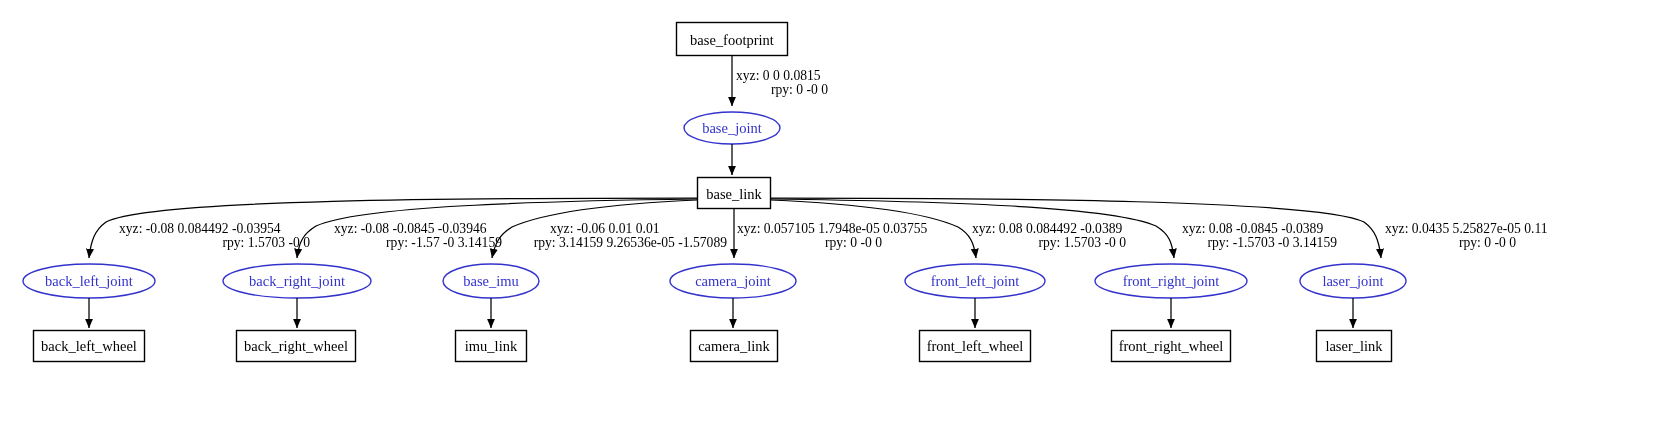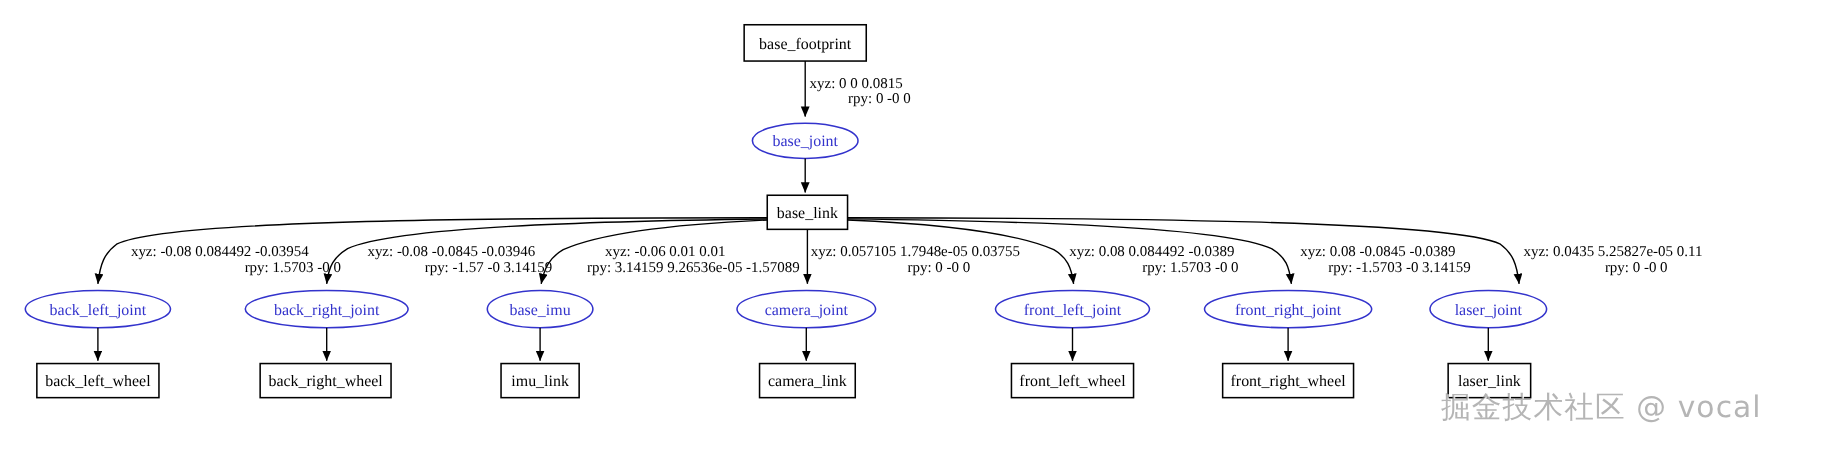--- a/index.html
+++ b/index.html
@@ -236,15 +236,14 @@
     <g>
       <rect class="node-box" x="1111.5" y="330.5" width="119" height="31"></rect>
       <text class="link-label" x="1171" y="351" text-anchor="middle">front_right_wheel</text>
     </g>
     <g>
       <rect class="node-box" x="1316.5" y="330.5" width="75" height="31"></rect>
       <text class="link-label" x="1354" y="351" text-anchor="middle">laser_link</text>
     </g>
   </svg>
 
-  <div id="watermark">掘金技术社区 @ vocal</div>
   <div class="bottom-rule"></div>
 </div>
 
 </body></html>

